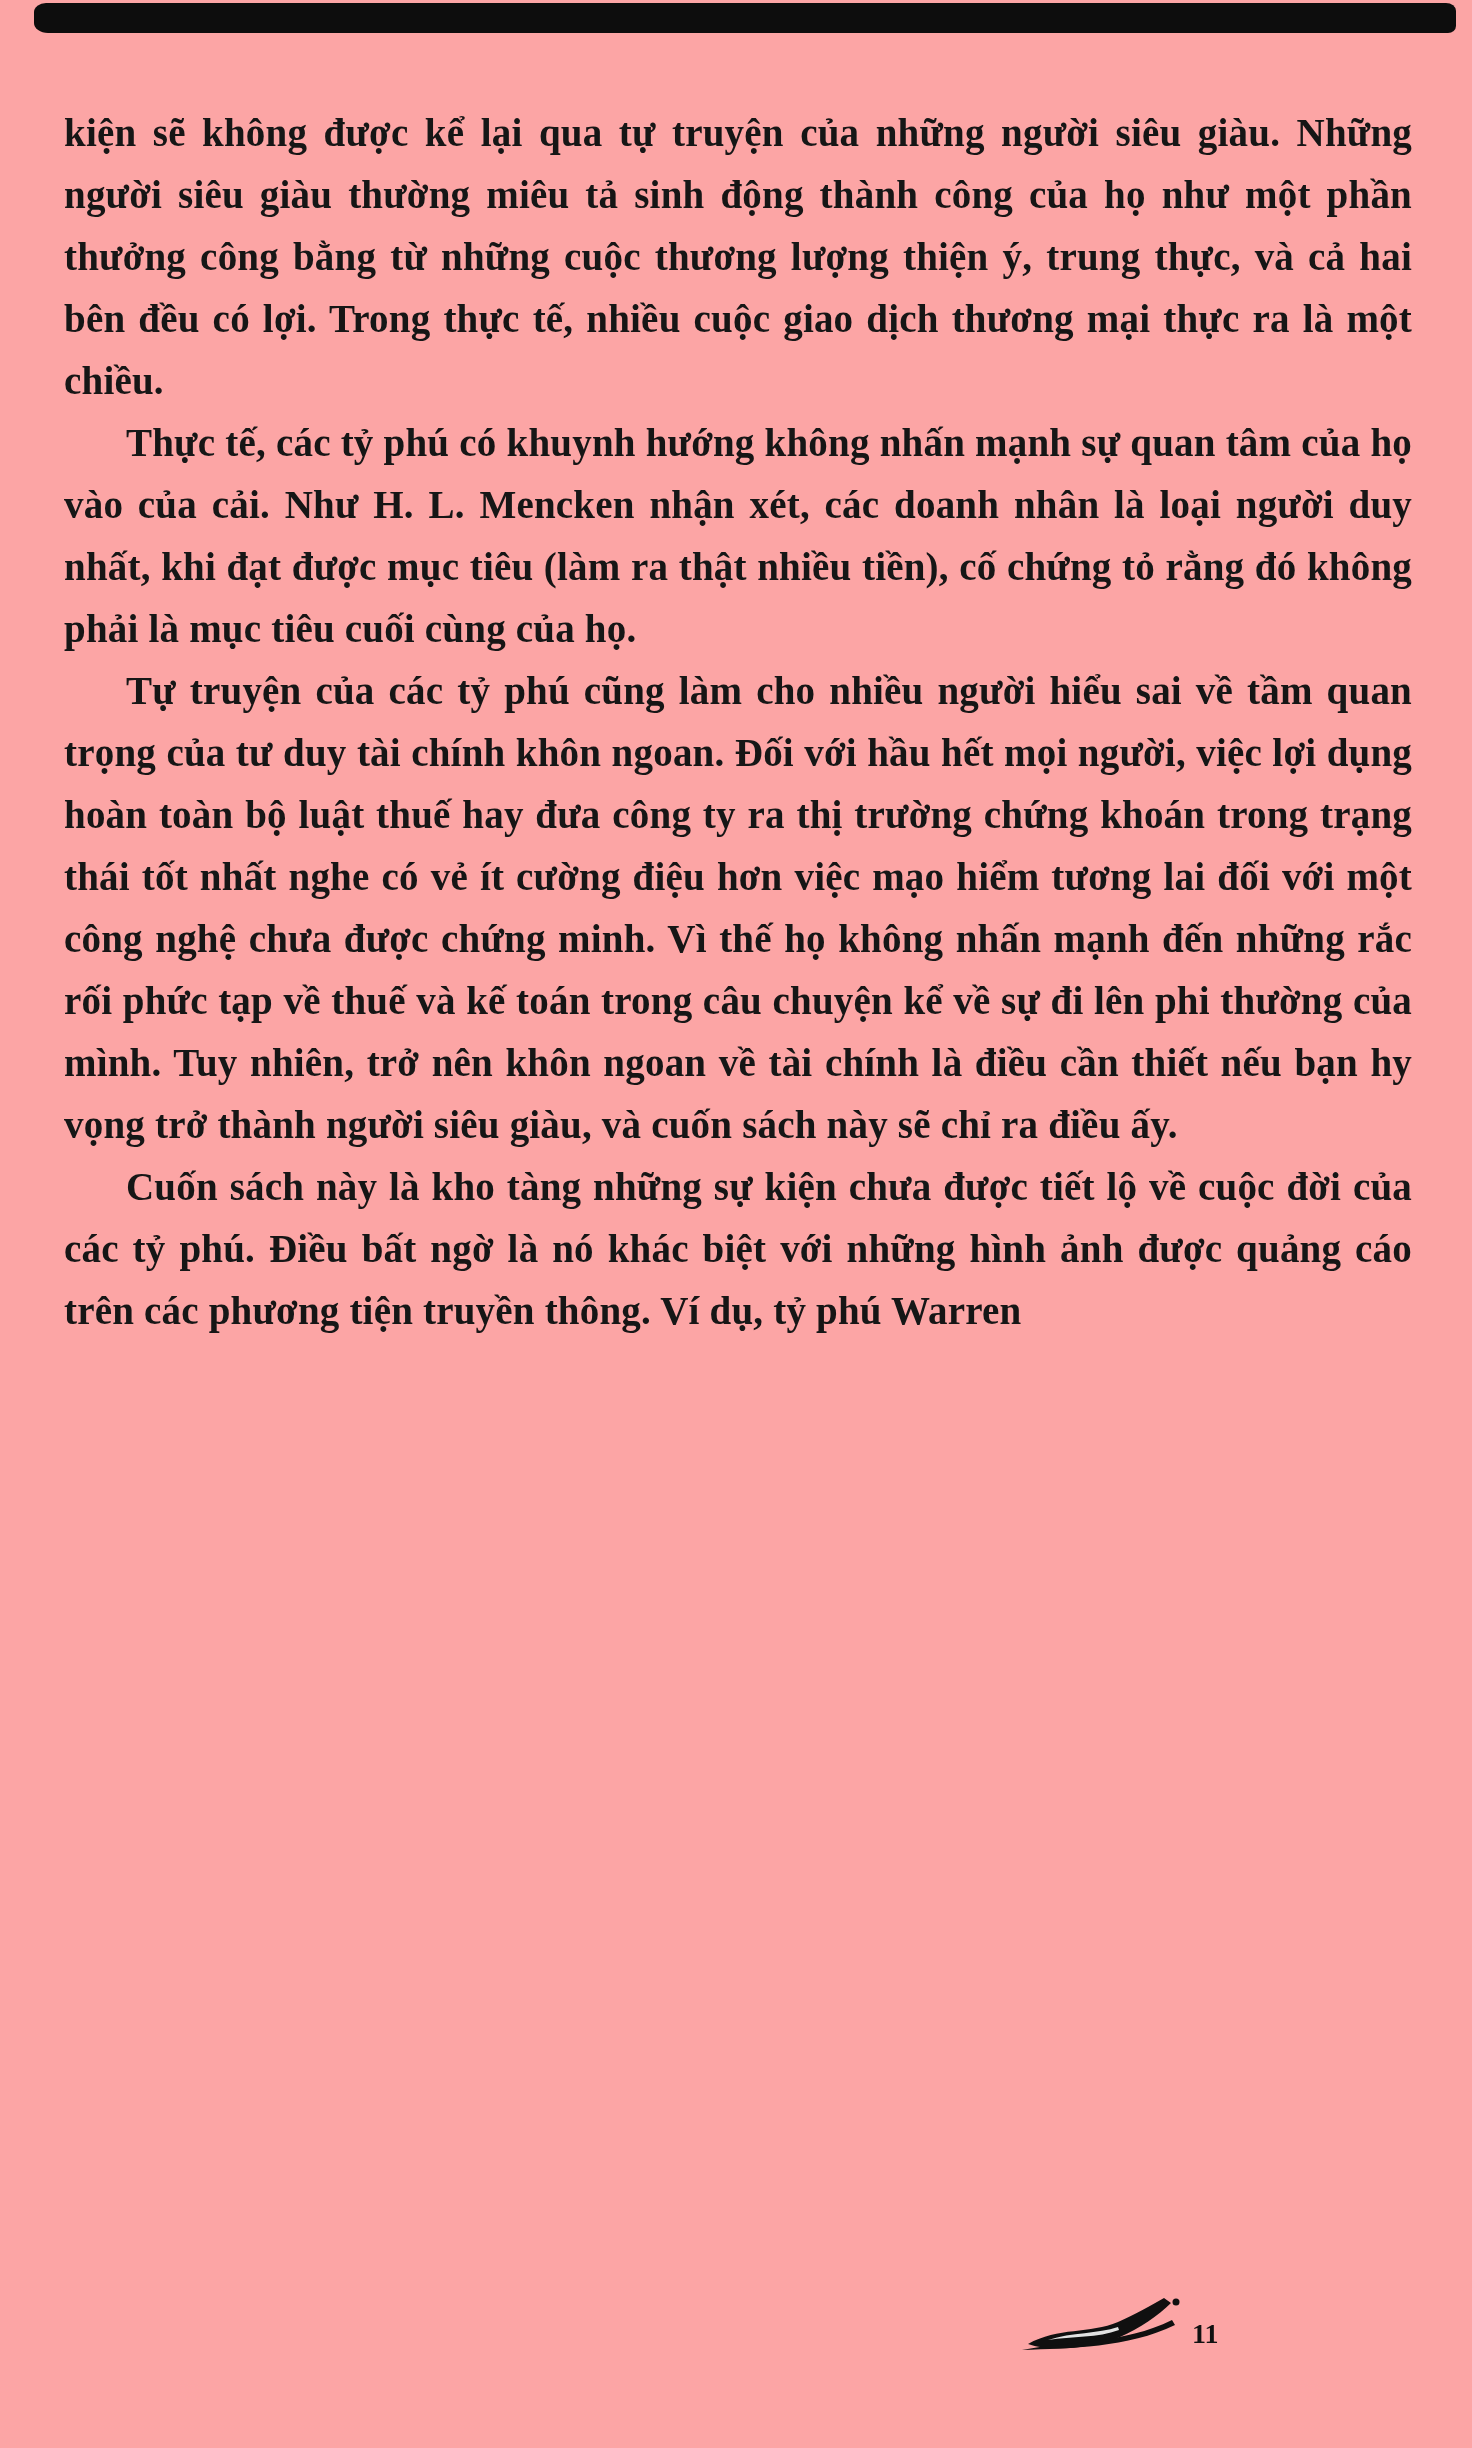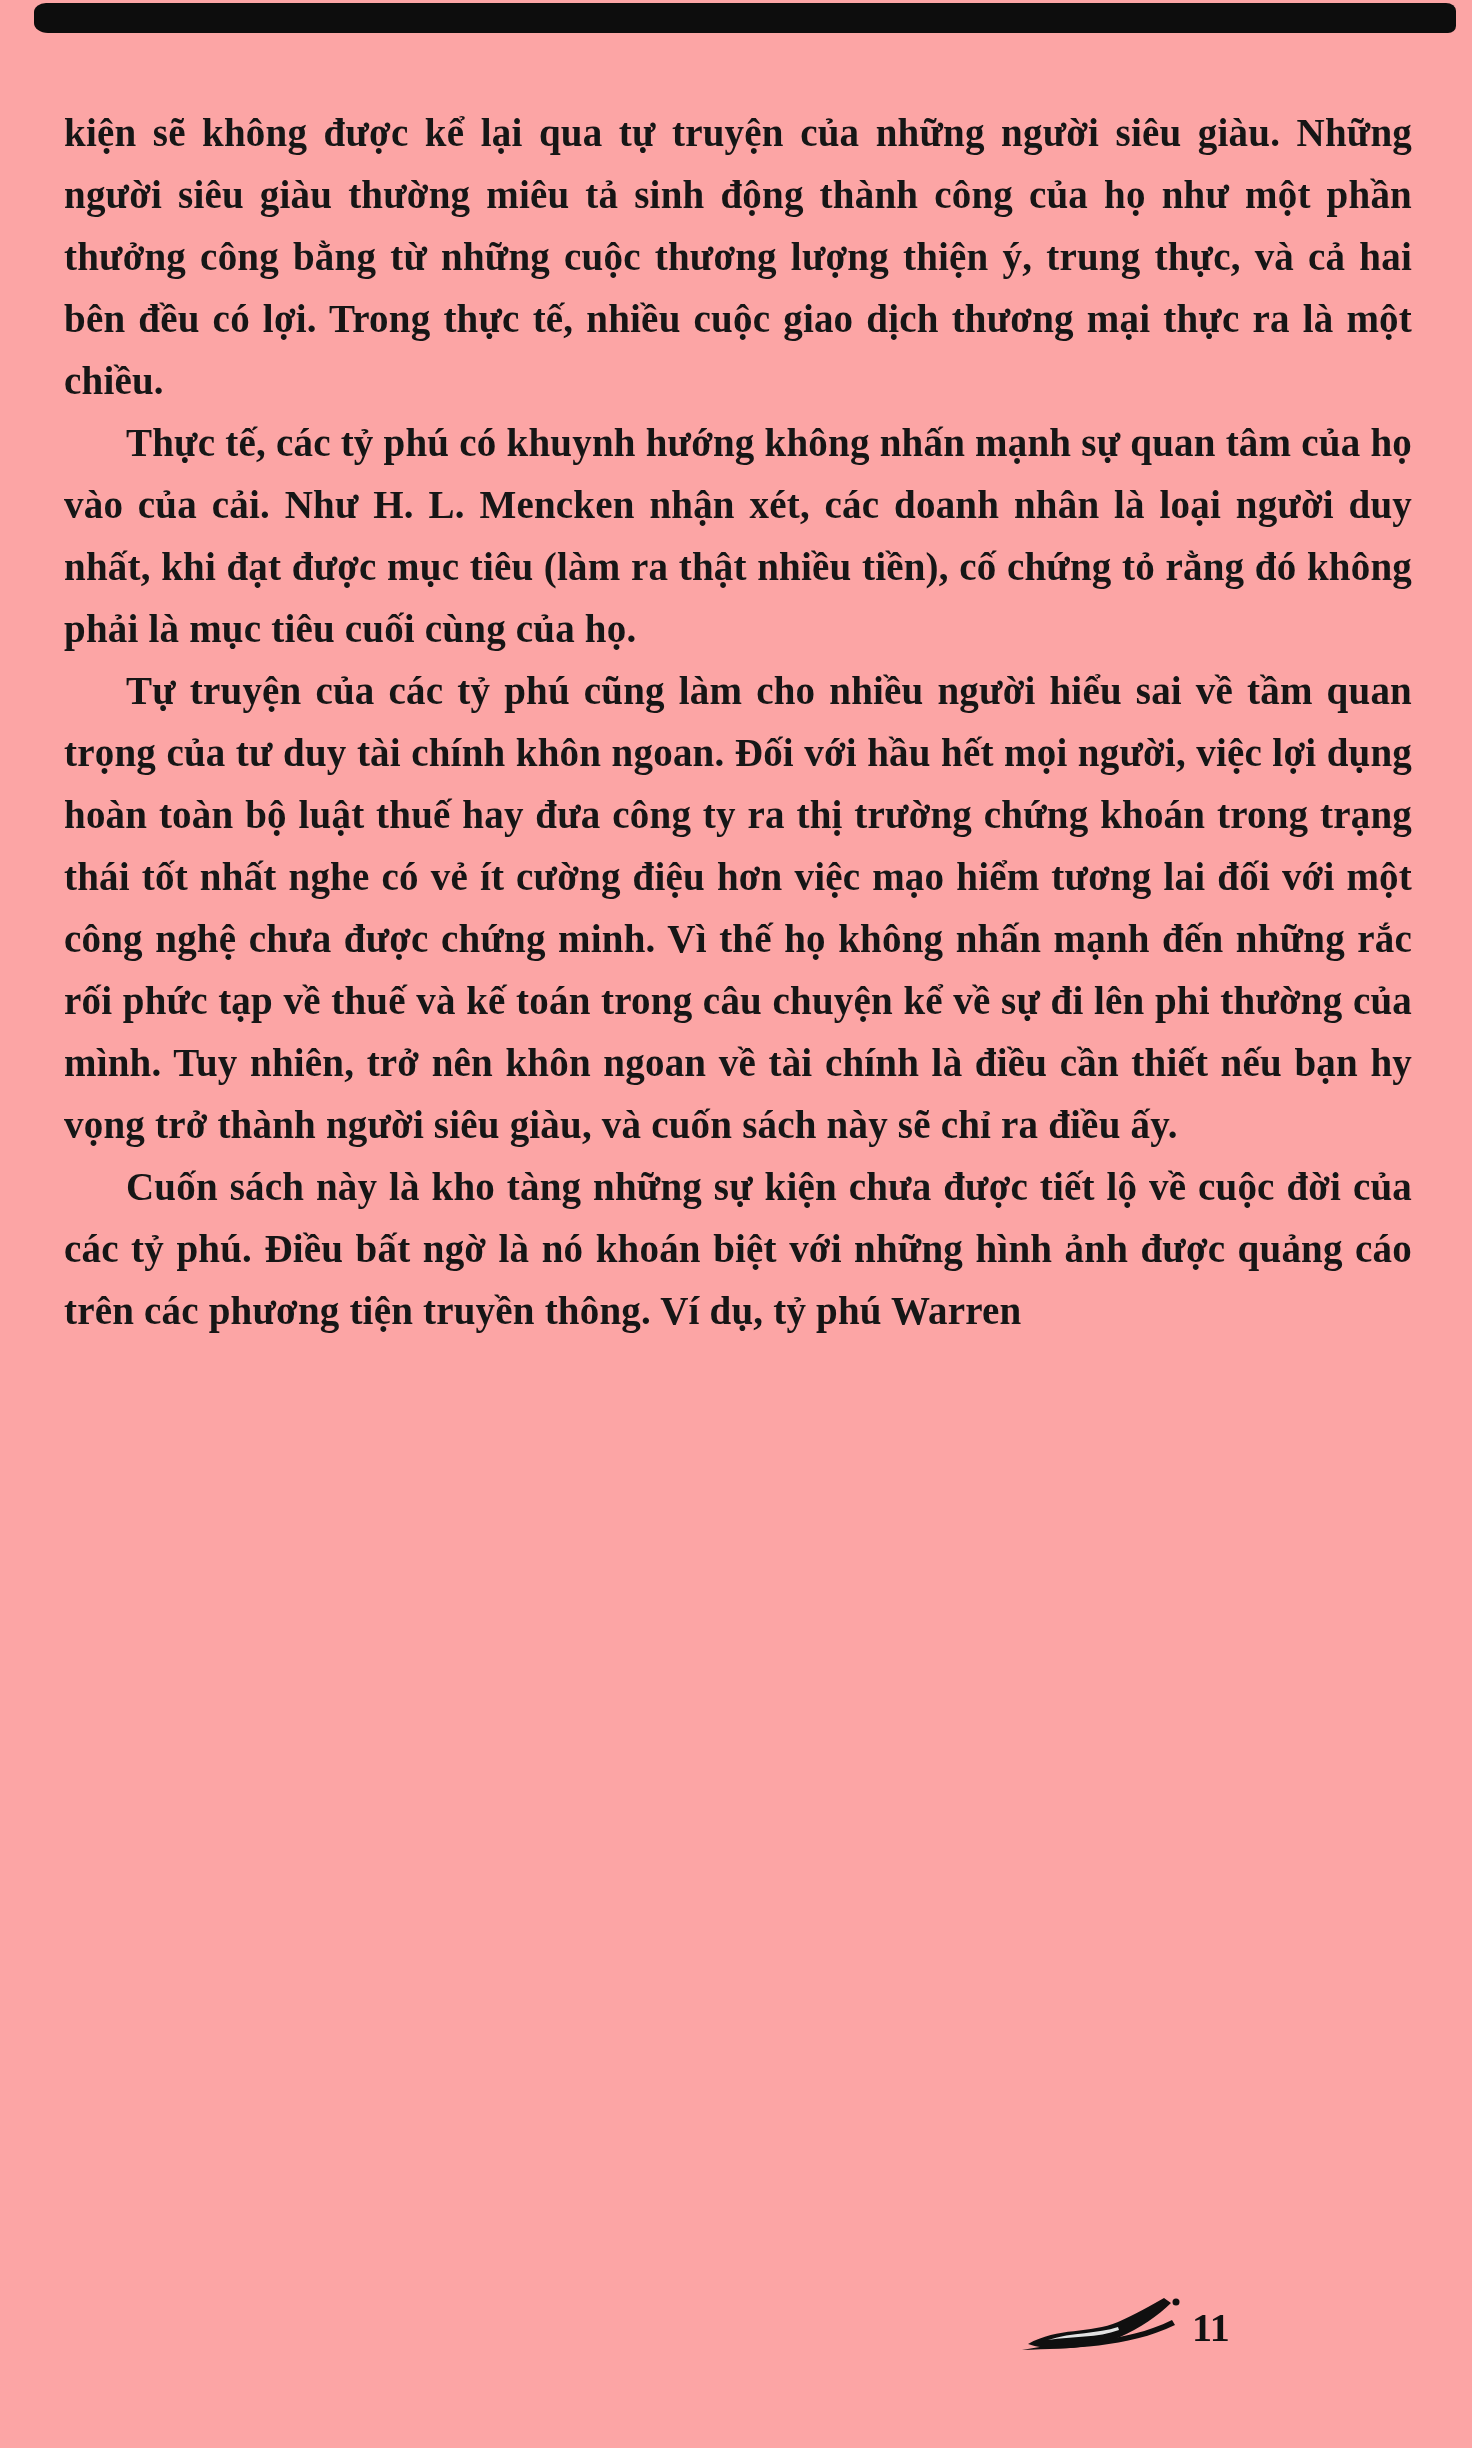--- a/index.html
+++ b/index.html
@@ -46,39 +46,39 @@
     display: flex;
     align-items: flex-end;
     gap: 4px;
   }
   .flourish {
     width: 168px;
     height: 64px;
     display: block;
   }
   .page-number {
-    font-size: 40px;
+    font-size: 28px;
     font-weight: bold;
     color: #111111;
     line-height: 1;
     padding-bottom: 10px;
   }
 </style>
 </head>
 <body>
 
 <div class="page">
 
   <div class="top-band"></div>
 
   <div class="text-block" id="body-text">
       <p class="para">kiện sẽ không được kể lại qua tự truyện của những người siêu giàu. Những người siêu giàu thường miêu tả sinh động thành công của họ như một phần thưởng công bằng từ những cuộc thương lượng thiện ý, trung thực, và cả hai bên đều có lợi. Trong thực tế, nhiều cuộc giao dịch thương mại thực ra là một chiều.</p>
       <p class="para indent">Thực tế, các tỷ phú có khuynh hướng không nhấn mạnh sự quan tâm của họ vào của cải. Như H. L. Mencken nhận xét, các doanh nhân là loại người duy nhất, khi đạt được mục tiêu (làm ra thật nhiều tiền), cố chứng tỏ rằng đó không phải là mục tiêu cuối cùng của họ.</p>
       <p class="para indent">Tự truyện của các tỷ phú cũng làm cho nhiều người hiểu sai về tầm quan trọng của tư duy tài chính khôn ngoan. Đối với hầu hết mọi người, việc lợi dụng hoàn toàn bộ luật thuế hay đưa công ty ra thị trường chứng khoán trong trạng thái tốt nhất nghe có vẻ ít cường điệu hơn việc mạo hiểm tương lai đối với một công nghệ chưa được chứng minh. Vì thế họ không nhấn mạnh đến những rắc rối phức tạp về thuế và kế toán trong câu chuyện kể về sự đi lên phi thường của mình. Tuy nhiên, trở nên khôn ngoan về tài chính là điều cần thiết nếu bạn hy vọng trở thành người siêu giàu, và cuốn sách này sẽ chỉ ra điều ấy.</p>
-      <p class="para indent">Cuốn sách này là kho tàng những sự kiện chưa được tiết lộ về cuộc đời của các tỷ phú. Điều bất ngờ là nó khoán biệt với những hình ảnh được quảng cáo trên các phương tiện truyền thông. Ví dụ, tỷ phú Warren</p>
+      <p class="para indent">Cuốn sách này là kho tàng những sự kiện chưa được tiết lộ về cuộc đời của các tỷ phú. Điều bất ngờ là nó khác biệt với những hình ảnh được quảng cáo trên các phương tiện truyền thông. Ví dụ, tỷ phú Warren</p>
     </div>
 
   <div class="footer">
     <svg class="flourish" viewBox="0 0 168 64" xmlns="http://www.w3.org/2000/svg" aria-hidden="true">
       <path d="M8 50 C 38 33 70 40 98 28 C 116 20 130 12 144 4 L 151 9 C 138 22 120 34 100 43 C 70 55 30 58 8 50 Z" fill="#101010"></path>
       <path d="M2 56 C 48 47 104 50 152 26 L 155 31 C 108 54 50 54 2 56 Z" fill="#101010"></path>
       <path d="M28 46 C 52 38 78 40 98 33 L 99 36 C 78 44 52 42 28 46 Z" fill="#fafafa" opacity="0.9"></path>
       <circle cx="156" cy="8" r="3.5" fill="#101010"></circle>
     </svg>
     <span class="page-number">11</span>

